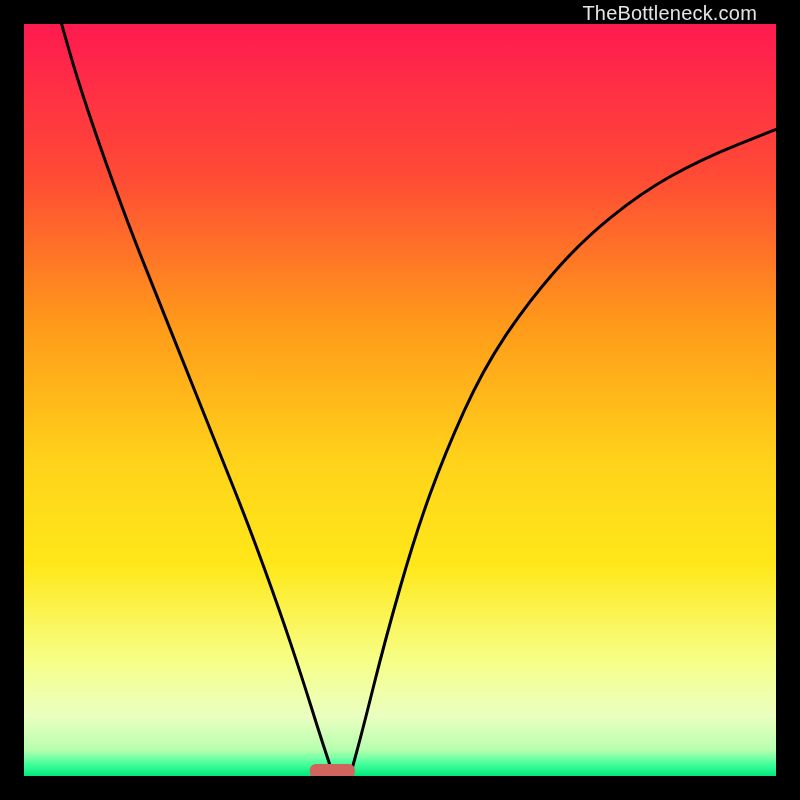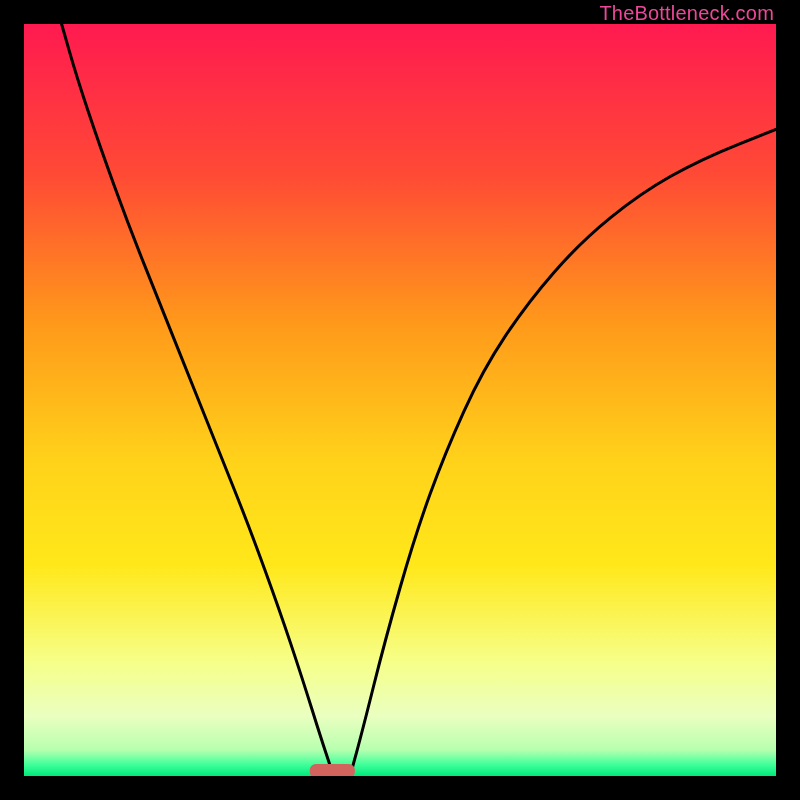--- a/index.html
+++ b/index.html
@@ -22,22 +22,22 @@
   .plot-area {
     position: absolute;
     left: 0;
     top: 0;
     width: 752px;
     height: 752px;
   }
   .watermark {
     position: absolute;
     top: 2px;
-    right: 26px;
-    color: #ec4899;
+    right: 43px;
+    color: #e5e5e5;
     font-size: 20px;
     font-weight: 500;
     letter-spacing: 0.2px;
     user-select: none;
     text-align: right;
   }
   svg { display: block; }
 </style>
 </head>
 <body>

